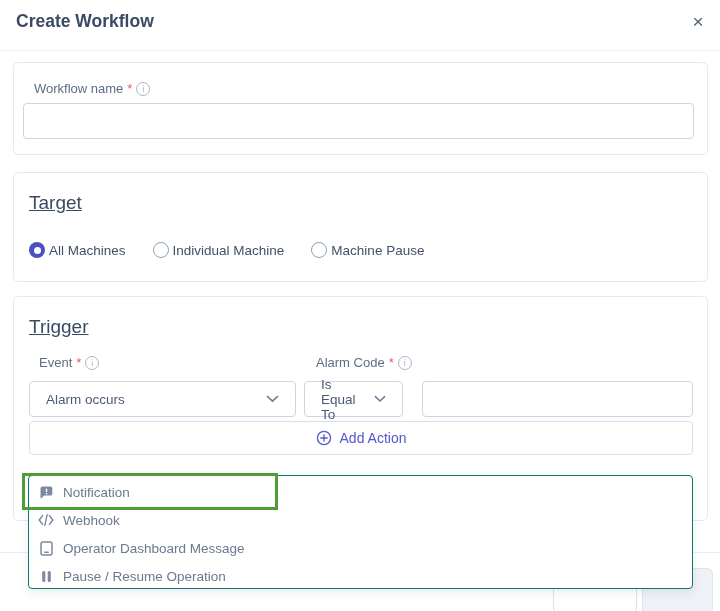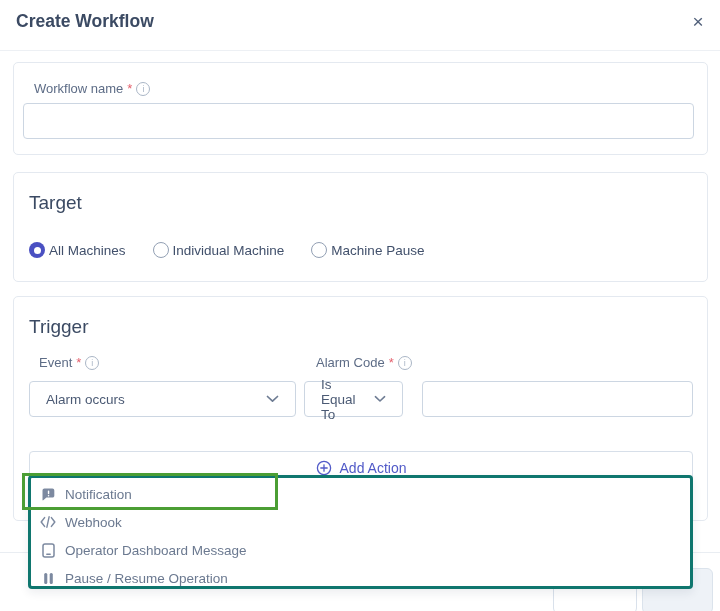--- a/index.html
+++ b/index.html
@@ -13,48 +13,48 @@
   .modal-header{position:absolute;left:0;top:0;width:720px;height:50px;}
   .modal-title{position:absolute;left:16px;top:11px;font-size:17.5px;color:#3b4a63;font-weight:bold;}
   .close-btn{position:absolute;right:8px;top:8px;width:28px;height:28px;border:none;background:transparent;
     font-size:19px;color:#51607a;cursor:pointer;line-height:28px;text-align:center;padding:0;}
   .header-divider{position:absolute;left:0;top:50px;width:720px;height:1px;background:#edf0f4;}
   
   .card{position:absolute;left:13px;width:695px;background:#fff;border:1px solid #e4e9f0;border-radius:5px;box-sizing:border-box;}
   .card-1{top:62px;height:93px;}
   .card-2{top:172px;height:110px;}
   .card-3{top:296px;height:225px;}
-  .section-heading{position:absolute;left:15px;font-size:19px;color:#3b4a63;font-weight:500;}
+  .section-heading{position:absolute;left:15px;font-size:19px;color:#3b4a63;font-weight:500;text-decoration:underline;}
   
   .field-label{font-size:13px;color:#5d6c86;display:flex;align-items:center;gap:4px;margin-left:10px;}
   .req{color:#e4606d;font-size:13px;}
   .info-icon{display:inline-block;width:12px;height:12px;border:1px solid #aab6c6;border-radius:50%;
     color:#aab6c6;font-size:9px;line-height:12px;text-align:center;font-style:normal;}
   
   .text-input{box-sizing:border-box;height:36px;border:1px solid #ccd6e2;border-radius:4px;background:#fff;
     font-size:13.5px;color:#4b5a74;padding:0 12px;font-family:"Liberation Sans",sans-serif;outline:none;width:100%;}
   .select-box{box-sizing:border-box;position:absolute;height:36px;border:1px solid #ccd6e2;border-radius:4px;background:#fff;
     display:flex;align-items:center;justify-content:space-between;padding:0 16px;font-size:13.5px;color:#4b5a74;cursor:pointer;}
   .chev{flex:none;margin-left:8px;display:block;}
   
   .radio-row{position:absolute;left:15px;top:69px;display:flex;align-items:center;gap:27px;}
   .radio-item{display:flex;align-items:center;gap:4px;cursor:pointer;}
   .radio-circle{box-sizing:border-box;width:16px;height:16px;border-radius:50%;border:1.5px solid #93a0b4;background:#fff;flex:none;position:relative;}
   .radio-circle.selected{border:none;background:#4a50c2;}
   .radio-circle.selected::after{content:"";position:absolute;left:50%;top:50%;width:7px;height:7px;margin:-3.5px 0 0 -3.5px;
     border-radius:50%;background:#ffffff;}
   .radio-label{font-size:13.5px;color:#41506b;}
   
-  .add-action-btn{position:absolute;left:15px;right:14px;top:154px;height:34px;box-sizing:border-box;
+  .add-action-btn{position:absolute;left:15px;right:14px;top:124px;height:34px;box-sizing:border-box;
     border:1px solid #d7dfe9;border-radius:4px;background:#fff;cursor:pointer;
     display:flex;align-items:center;justify-content:center;gap:8px;font-size:14px;color:#515ac8;
     font-family:"Liberation Sans",sans-serif;}
   
   .action-menu{position:absolute;left:28px;top:475px;width:665px;height:114px;box-sizing:border-box;
-    background:#fff;border:3px solid #0f766e;border-radius:4px;z-index:5;
+    background:#fff;border:1px solid #0f766e;border-radius:4px;z-index:5;
     box-shadow:0 4px 10px rgba(25,39,60,0.08);padding-top:2px;}
   .menu-item{height:28px;display:flex;align-items:center;gap:9px;padding-left:9px;cursor:pointer;}
   .menu-item .mi-icon{flex:none;width:16px;height:16px;display:flex;align-items:center;justify-content:center;}
   .menu-item .mi-label{font-size:13.5px;color:#6b7990;}
   
   .annotation-box{position:absolute;left:22px;top:473px;width:256px;height:37px;box-sizing:border-box;
     border:3px solid #4b9e34;z-index:10;pointer-events:none;}
   
   .footer-divider{position:absolute;left:0;top:552px;width:720px;height:1px;background:#e9edf2;z-index:1;}
   .footer-btn{position:absolute;top:568px;height:46px;box-sizing:border-box;border-radius:6px;z-index:2;cursor:pointer;}

